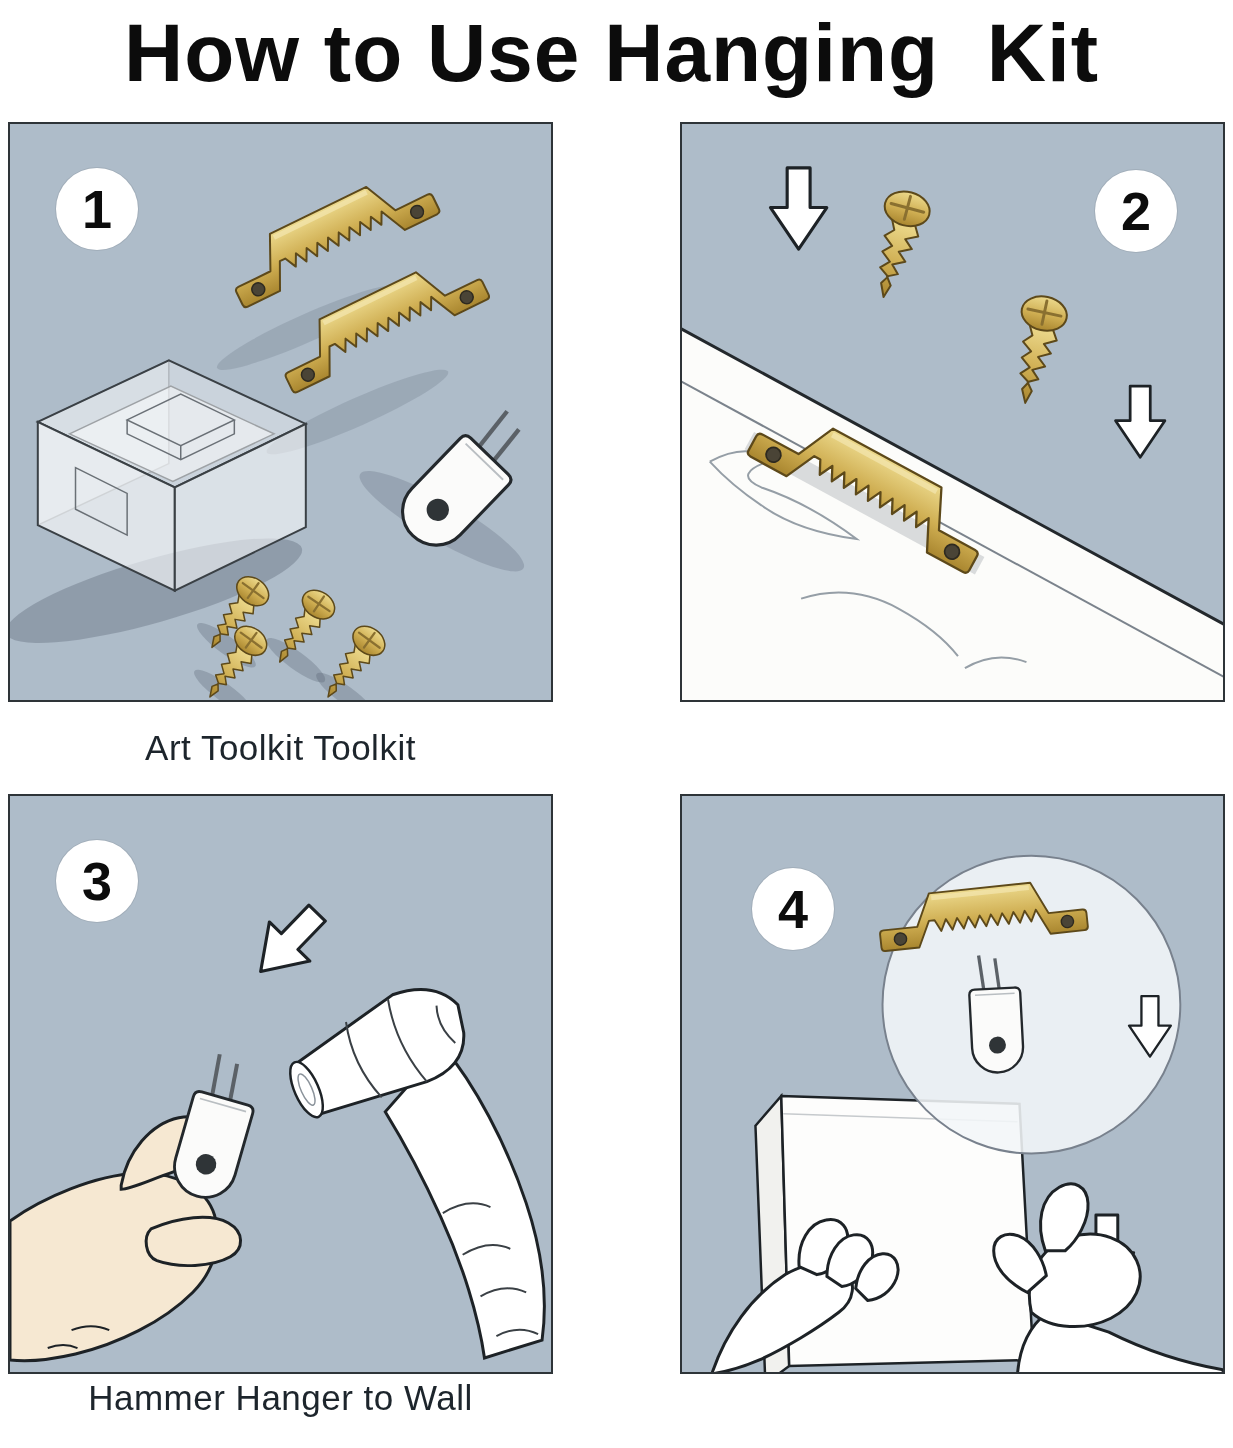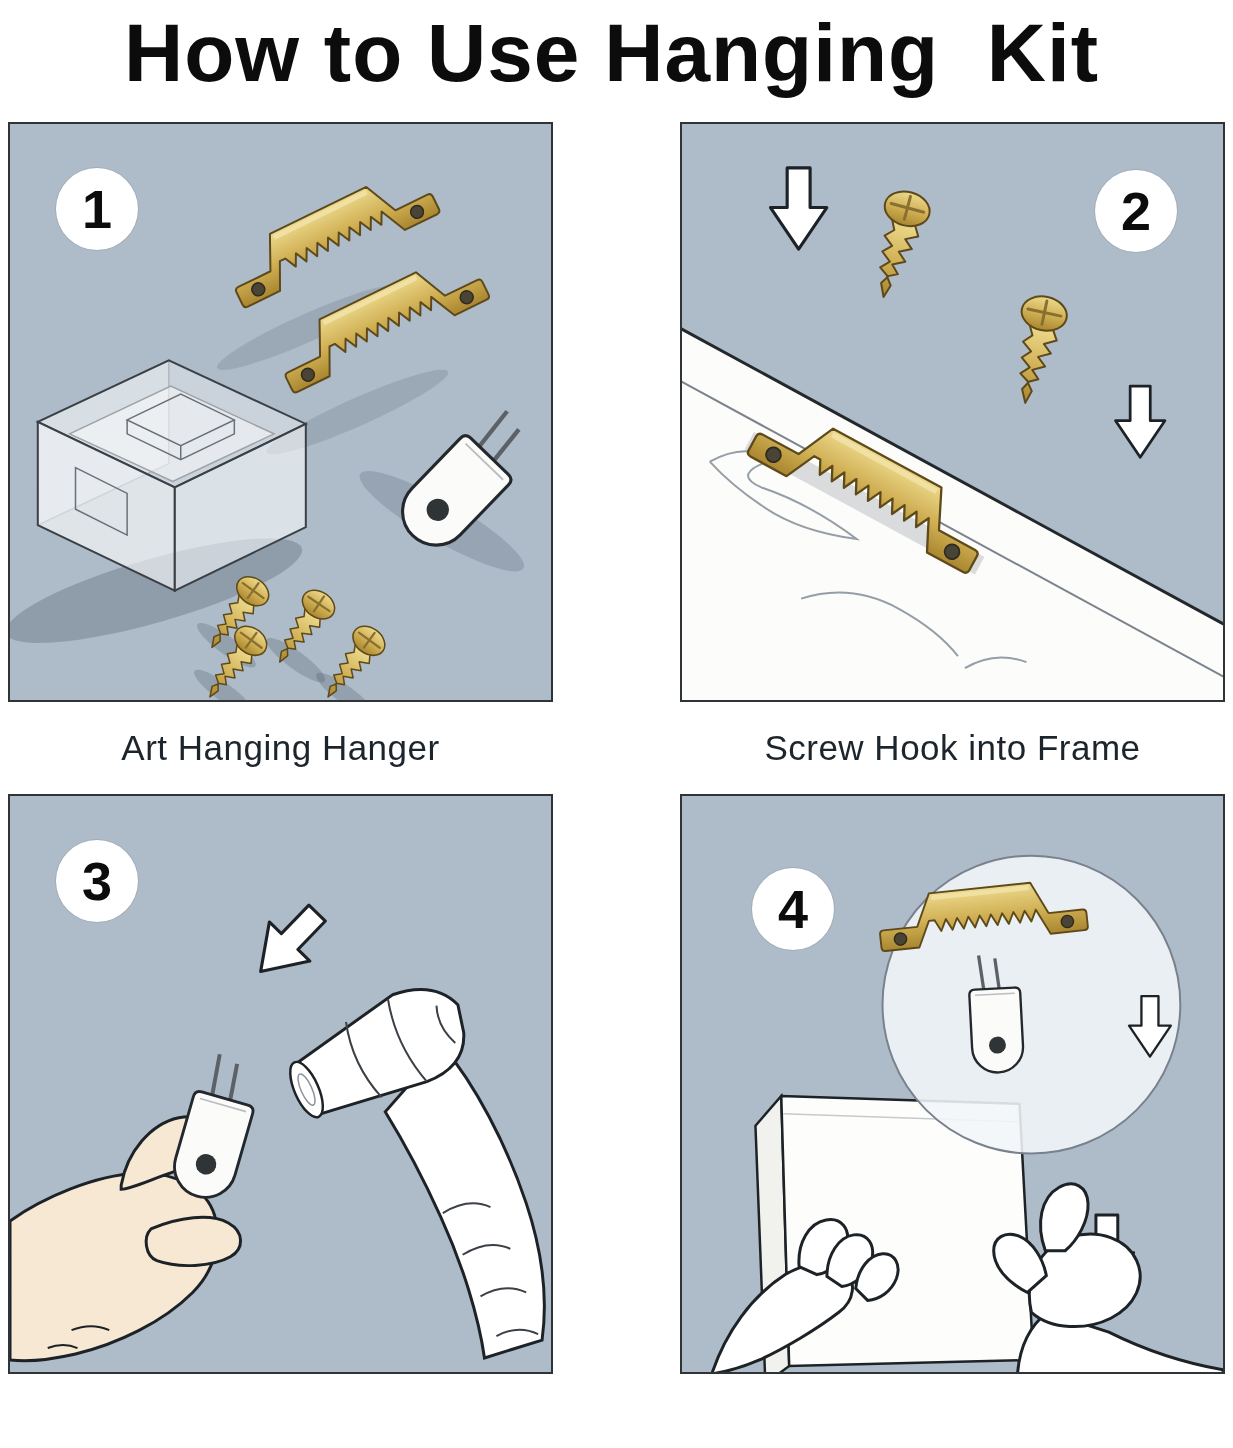--- a/index.html
+++ b/index.html
@@ -108,21 +108,21 @@
           </g>
 
         <g transform="translate(380,258) rotate(44 56 125) scale(1.25)">
             <use href="#sym-hook"></use>
           </g>
       </svg>
       <div class="badge tl">
           <span>1</span>
         </div>
     </div>
-    <figcaption>Art Hanging Hanger</figcaption>
+    <figcaption>Art Toolkit Toolkit</figcaption>
   </figure>
 
   <figure class="row1">
     <div class="panel-box">
       <svg class="illu" viewBox="0 0 545 580">
 
         <g>
           <path d="M-3 205 L548 505 L548 583 L-3 583 Z" fill="#fcfcfa" stroke="#23282c" stroke-width="3"></path>
           <path d="M-3 258 L548 558" stroke="#7b838c" stroke-width="2" fill="none"></path>
           <path d="M28 340 q36 -20 64 -2 q-44 14 -12 28 q48 16 96 52 q-60 -8 -96 -34 q-30 -20 -52 -44" fill="none" stroke="#959ea6" stroke-width="2"></path>
@@ -146,21 +146,20 @@
             <use href="#sym-arrow"></use>
           </g>
         <g transform="translate(434,262) scale(0.92)">
             <use href="#sym-arrow"></use>
           </g>
       </svg>
       <div class="badge tr">
           <span>2</span>
         </div>
     </div>
-    <figcaption>Screw Hook into Frame</figcaption>
   </figure>
 
   <figure class="row2">
     <div class="panel-box">
       <svg class="illu" viewBox="0 0 545 580">
 
         <g transform="translate(252,104) rotate(44 30 40) scale(1.05)">
             <use href="#sym-arrow"></use>
           </g>
 
@@ -182,20 +181,21 @@
               <use href="#sym-hook"></use>
             </g>
           <path d="M142 436 C170 424 202 420 220 430 C236 439 236 456 222 464 C204 474 170 476 148 468 C136 463 134 444 142 436 Z" fill="#f6e8d2" stroke="#1d2226" stroke-width="3"></path>
           <path d="M62 538 q20 -8 38 0 M38 556 q16 -6 30 0" fill="none" stroke="#1d2226" stroke-width="2"></path>
         </g>
       </svg>
       <div class="badge tl">
           <span>3</span>
         </div>
     </div>
+    <figcaption>Hammer Hanger to Wall</figcaption>
   </figure>
 
   <figure class="row2">
     <div class="panel-box">
       <svg class="illu" viewBox="0 0 545 580">
 
         <g>
           <polygon points="74,332 100,302 108,574 84,592" fill="#f1f1ee" stroke="#1d2226" stroke-width="2.5"></polygon>
           <polygon points="100,302 340,310 354,568 108,574" fill="#fdfdfc" stroke="#1d2226" stroke-width="2.5"></polygon>
           <path d="M102 320 L338 328" stroke="#c6cacd" stroke-width="1.5" fill="none"></path>

